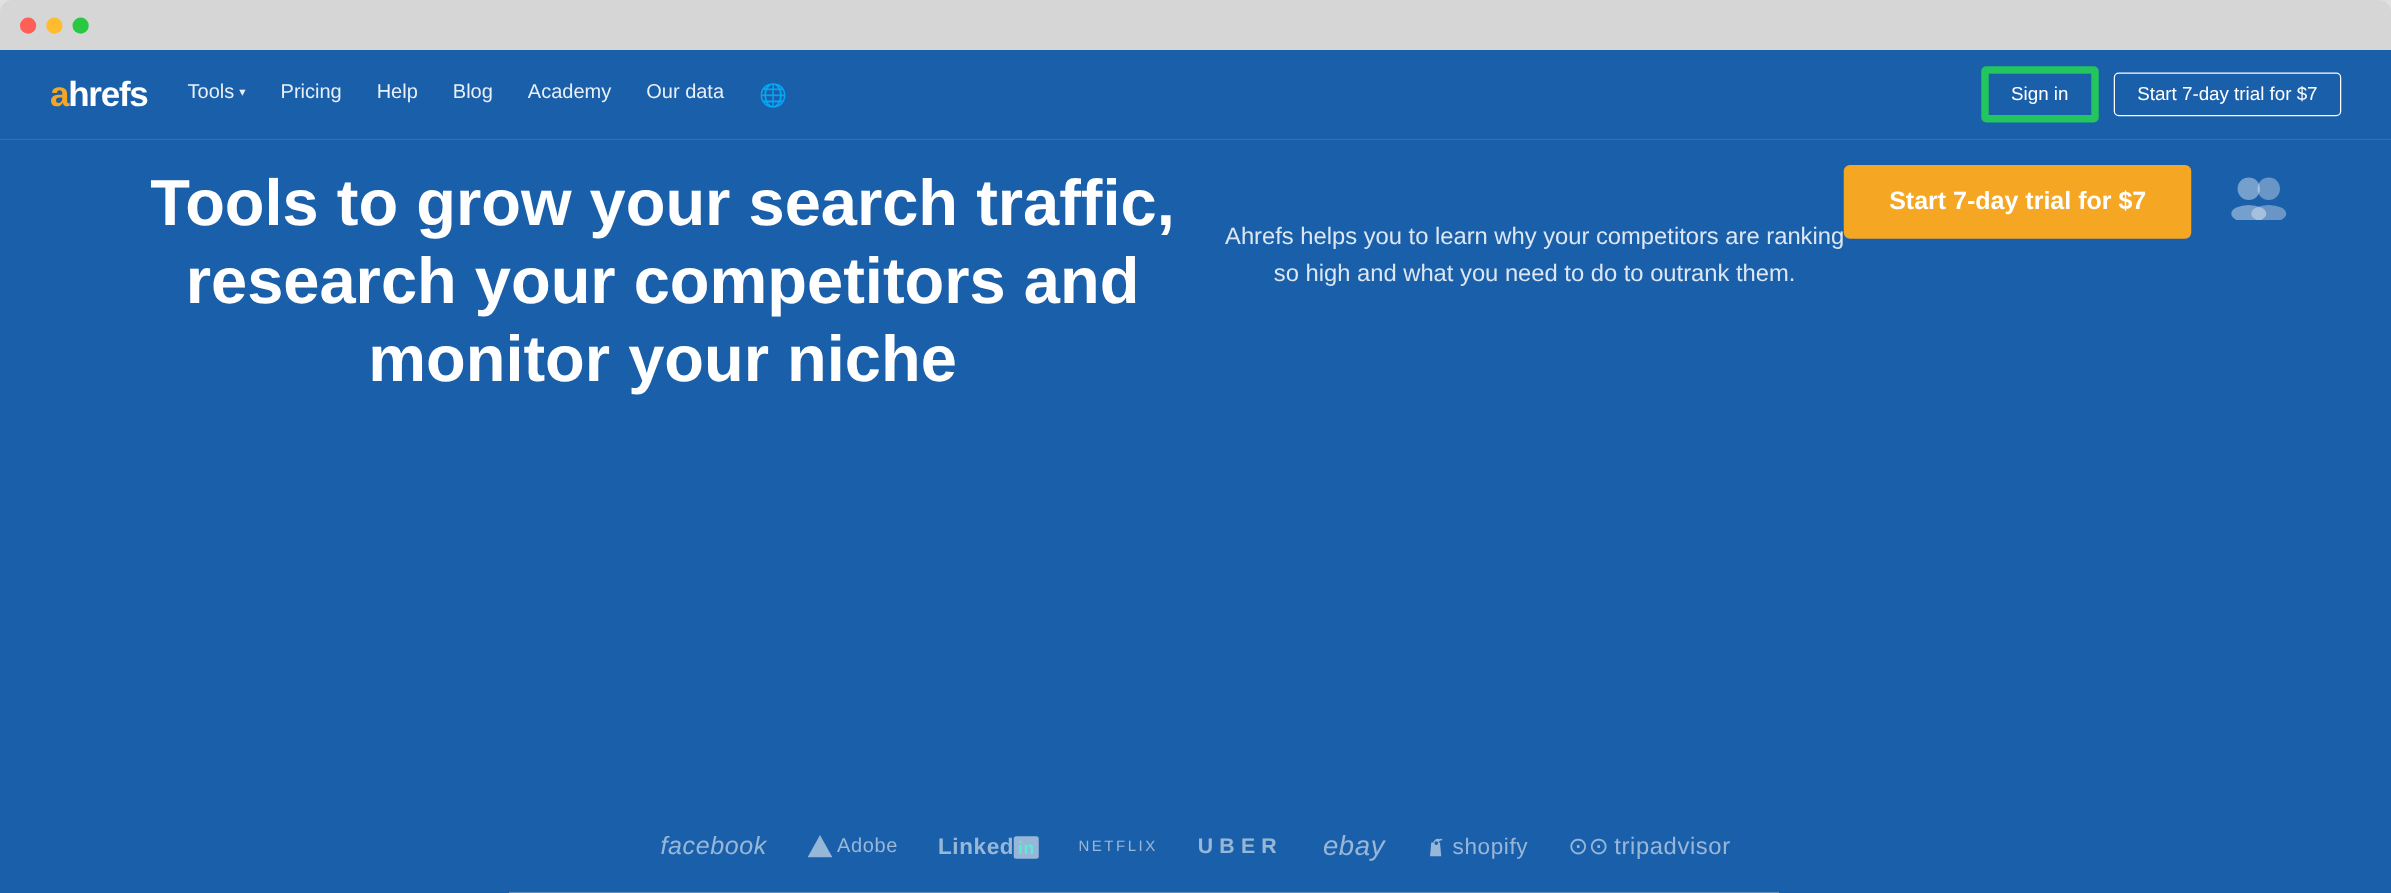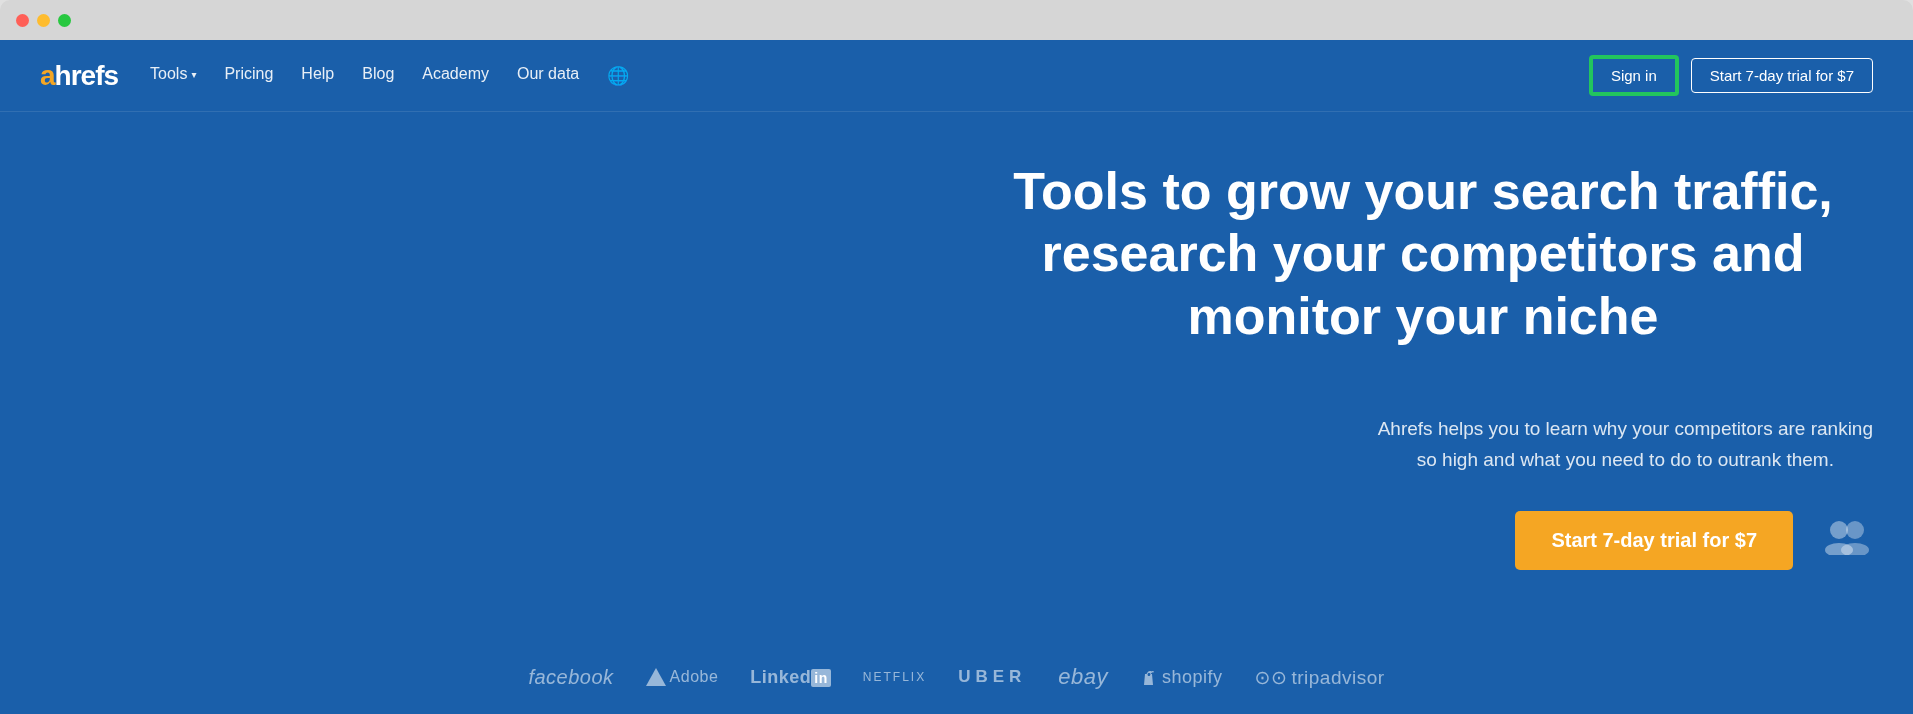--- a/index.html
+++ b/index.html
@@ -89,21 +89,21 @@
     }
 
     .nav-actions {
       display: flex;
       align-items: center;
       gap: 12px;
     }
     .btn-signin {
       color: #ffffff;
       background: transparent;
-      border: 4px solid #22c55e;
+      border: 6px solid #22c55e;
       border-radius: 4px;
       padding: 8px 18px;
       font-size: 15px;
       cursor: pointer;
       font-weight: 400;
     }
     .btn-trial {
       color: #ffffff;
       background: transparent;
       border: 1px solid #ffffff;
@@ -111,22 +111,22 @@
       padding: 8px 18px;
       font-size: 15px;
       cursor: pointer;
       font-weight: 400;
     }
 
     
     .hero {
       flex: 1;
       display: flex;
-      flex-direction: column;
-      align-items: flex-end;
+      flex-direction: row;
+      align-items: flex-start;
       justify-content: center;
       text-align: center;
       padding: 20px 40px 10px;
     }
     .hero-title {
       color: #ffffff;
       font-size: 52px;
       font-weight: 800;
       line-height: 1.2;
       max-width: 900px;
@@ -274,21 +274,21 @@
   </div>
 
   <div class="logos-bar">
     <span class="brand-logo brand-facebook">facebook</span>
     <span class="brand-logo brand-adobe">
       <svg width="20" height="18" viewBox="0 0 20 18" style="vertical-align:middle;margin-right:4px;" fill="rgba(255,255,255,0.55)">
         <polygon points="0,18 10,0 20,18"></polygon>
       </svg>Adobe
     </span>
     <span class="brand-logo brand-linkedin">
-      Linked<span style="background:rgba(255,255,255,0.55);color:#ffffff;padding:1px 3px;font-size:14px;border-radius:2px;">in</span>
+      Linked<span style="background:rgba(255,255,255,0.55);color:#5eead4;padding:1px 3px;font-size:14px;border-radius:2px;">in</span>
     </span>
     <span class="brand-logo brand-netflix">NETFLIX</span>
     <span class="brand-logo brand-uber">UBER</span>
     <span class="brand-logo brand-ebay">ebay</span>
     <span class="brand-logo brand-shopify">
       <svg width="18" height="18" viewBox="0 0 18 18" style="vertical-align:middle;margin-right:4px;" fill="rgba(255,255,255,0.55)">
         <path d="M14 3s-.2-1-1.2-1c-.5 0-1 .4-1 .4S11 2 10 2C8 2 7 4 6.6 5H5l-1 11h9l-1-11h-1.4C11.5 4 12 3.2 13 3.2c.2 0 .4.1.5.2L14 3zM9 4c.8 0 1.4.6 1.4 1.4C10.4 6.2 9.8 7 9 7c-.8 0-1.4-.6-1.4-1.6C7.6 4.6 8.2 4 9 4z"></path>
       </svg>shopify
     </span>
     <span class="brand-logo brand-tripadvisor">

